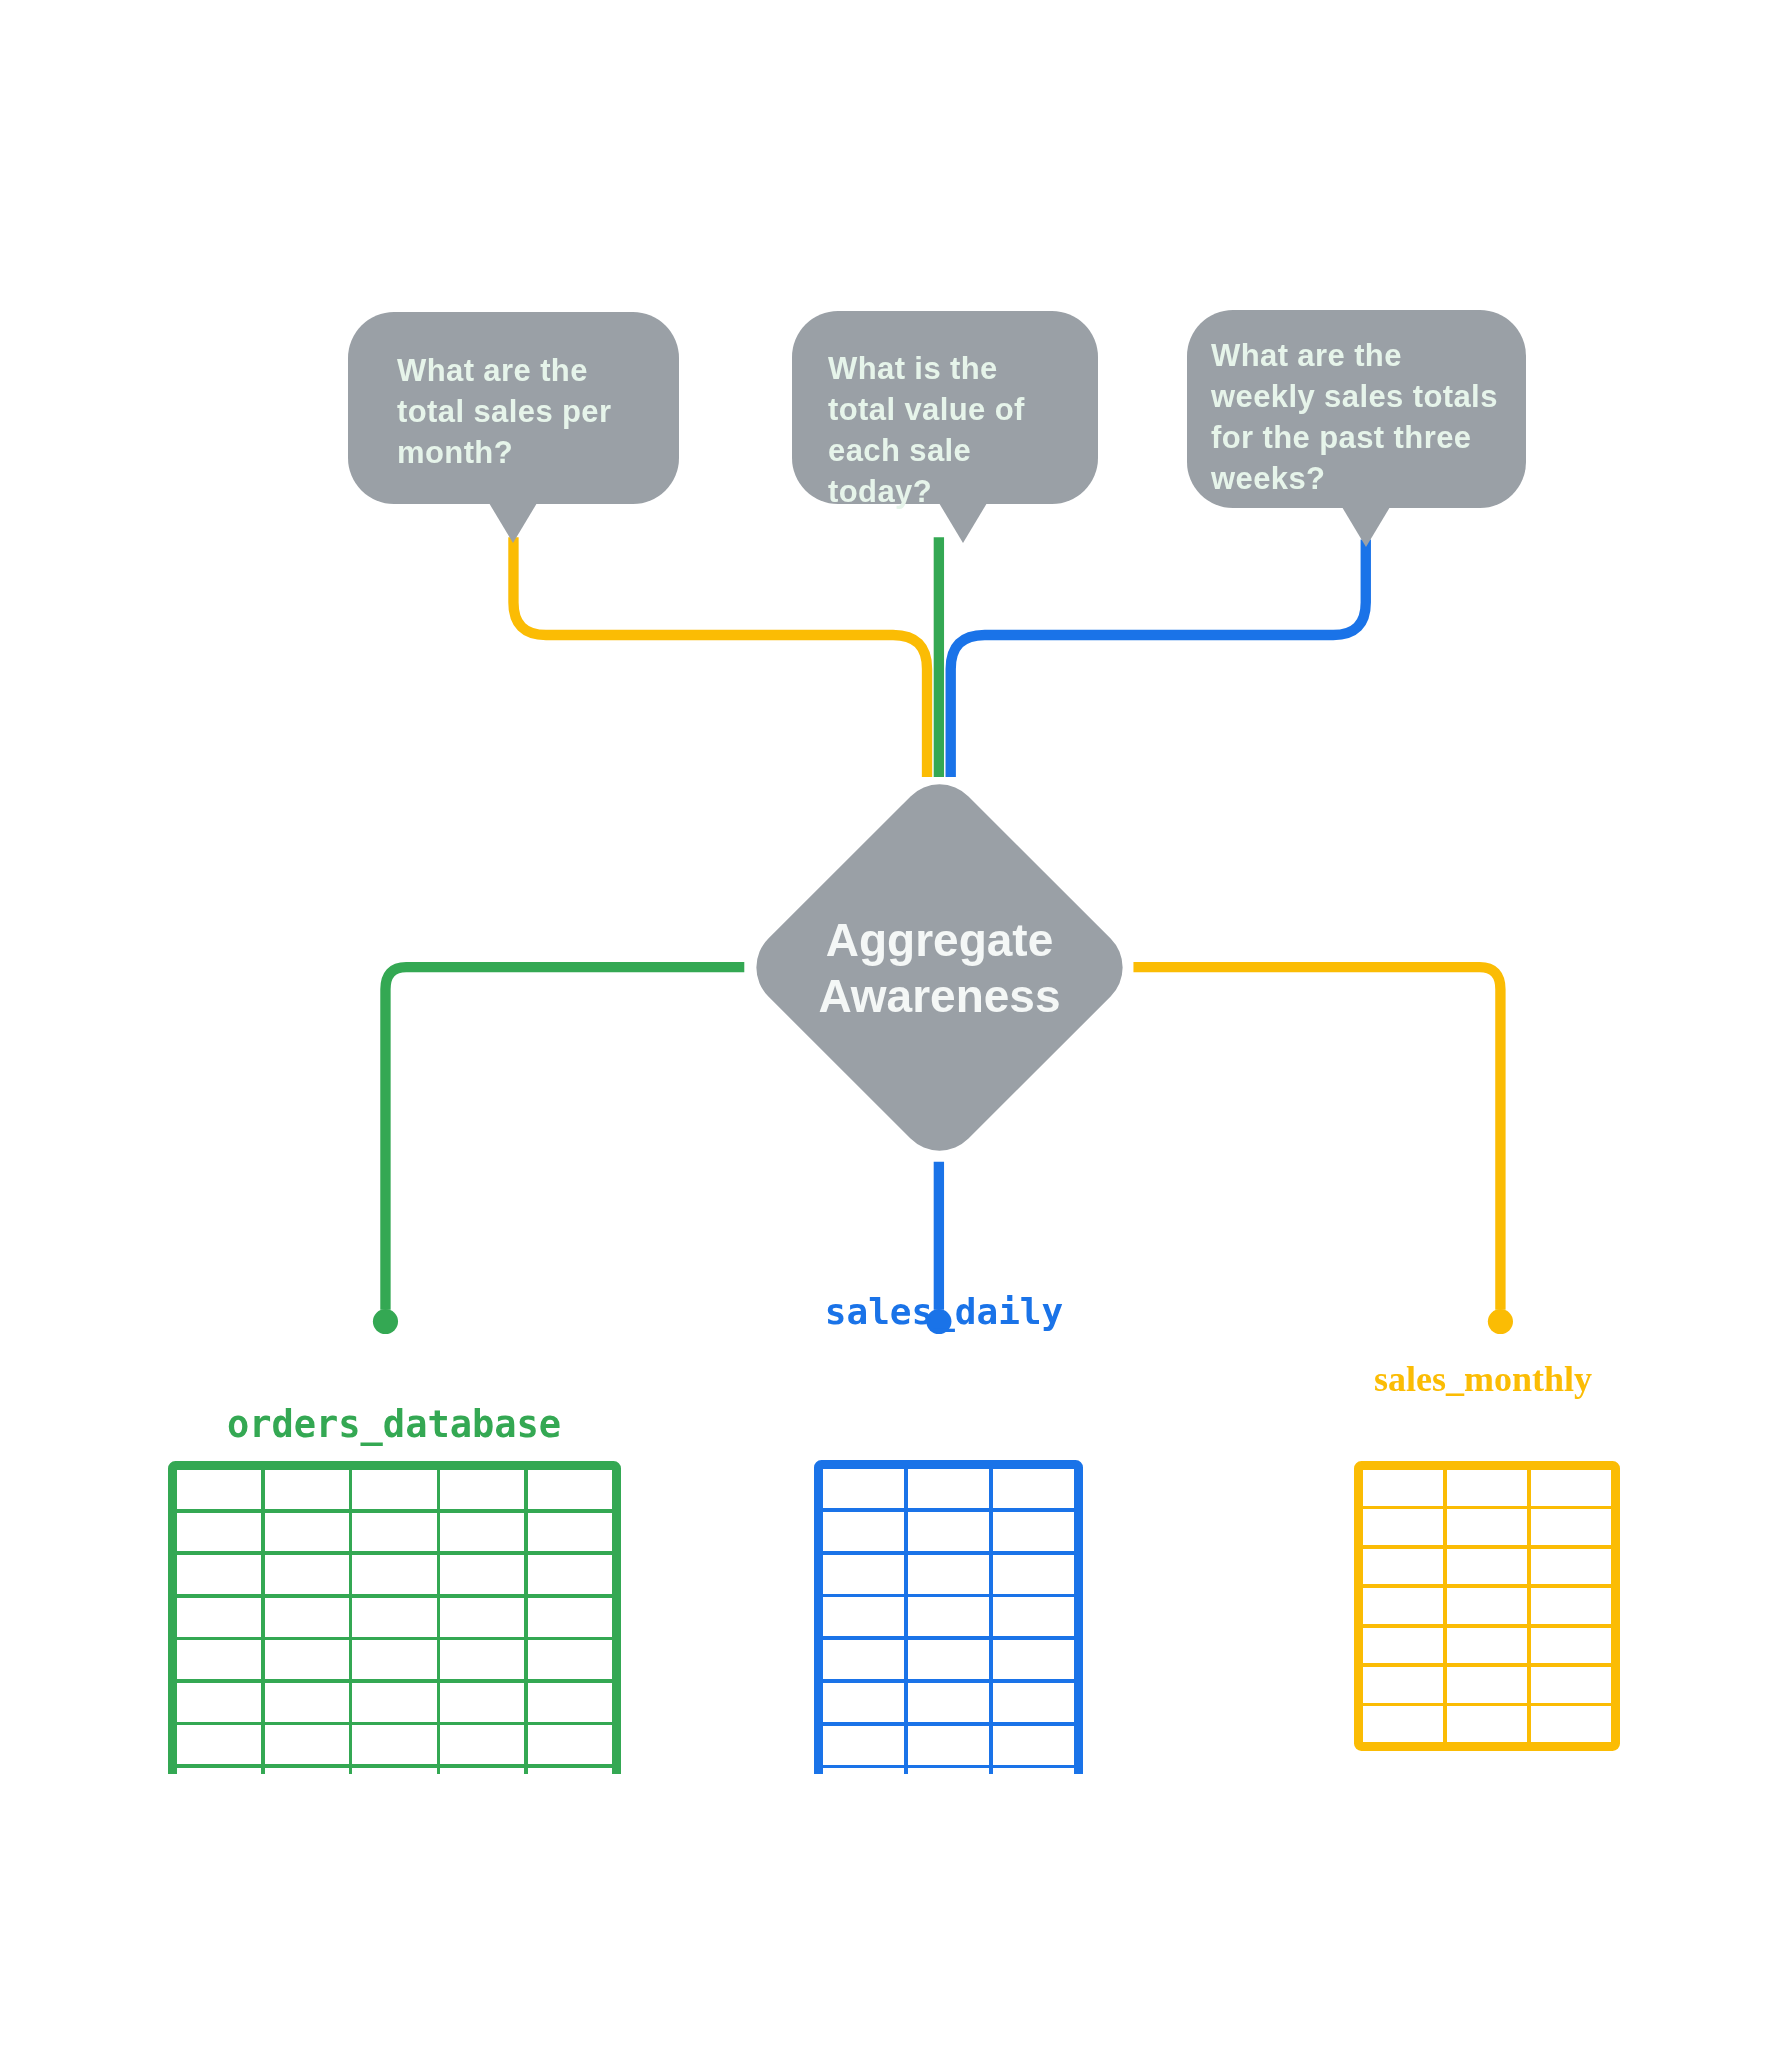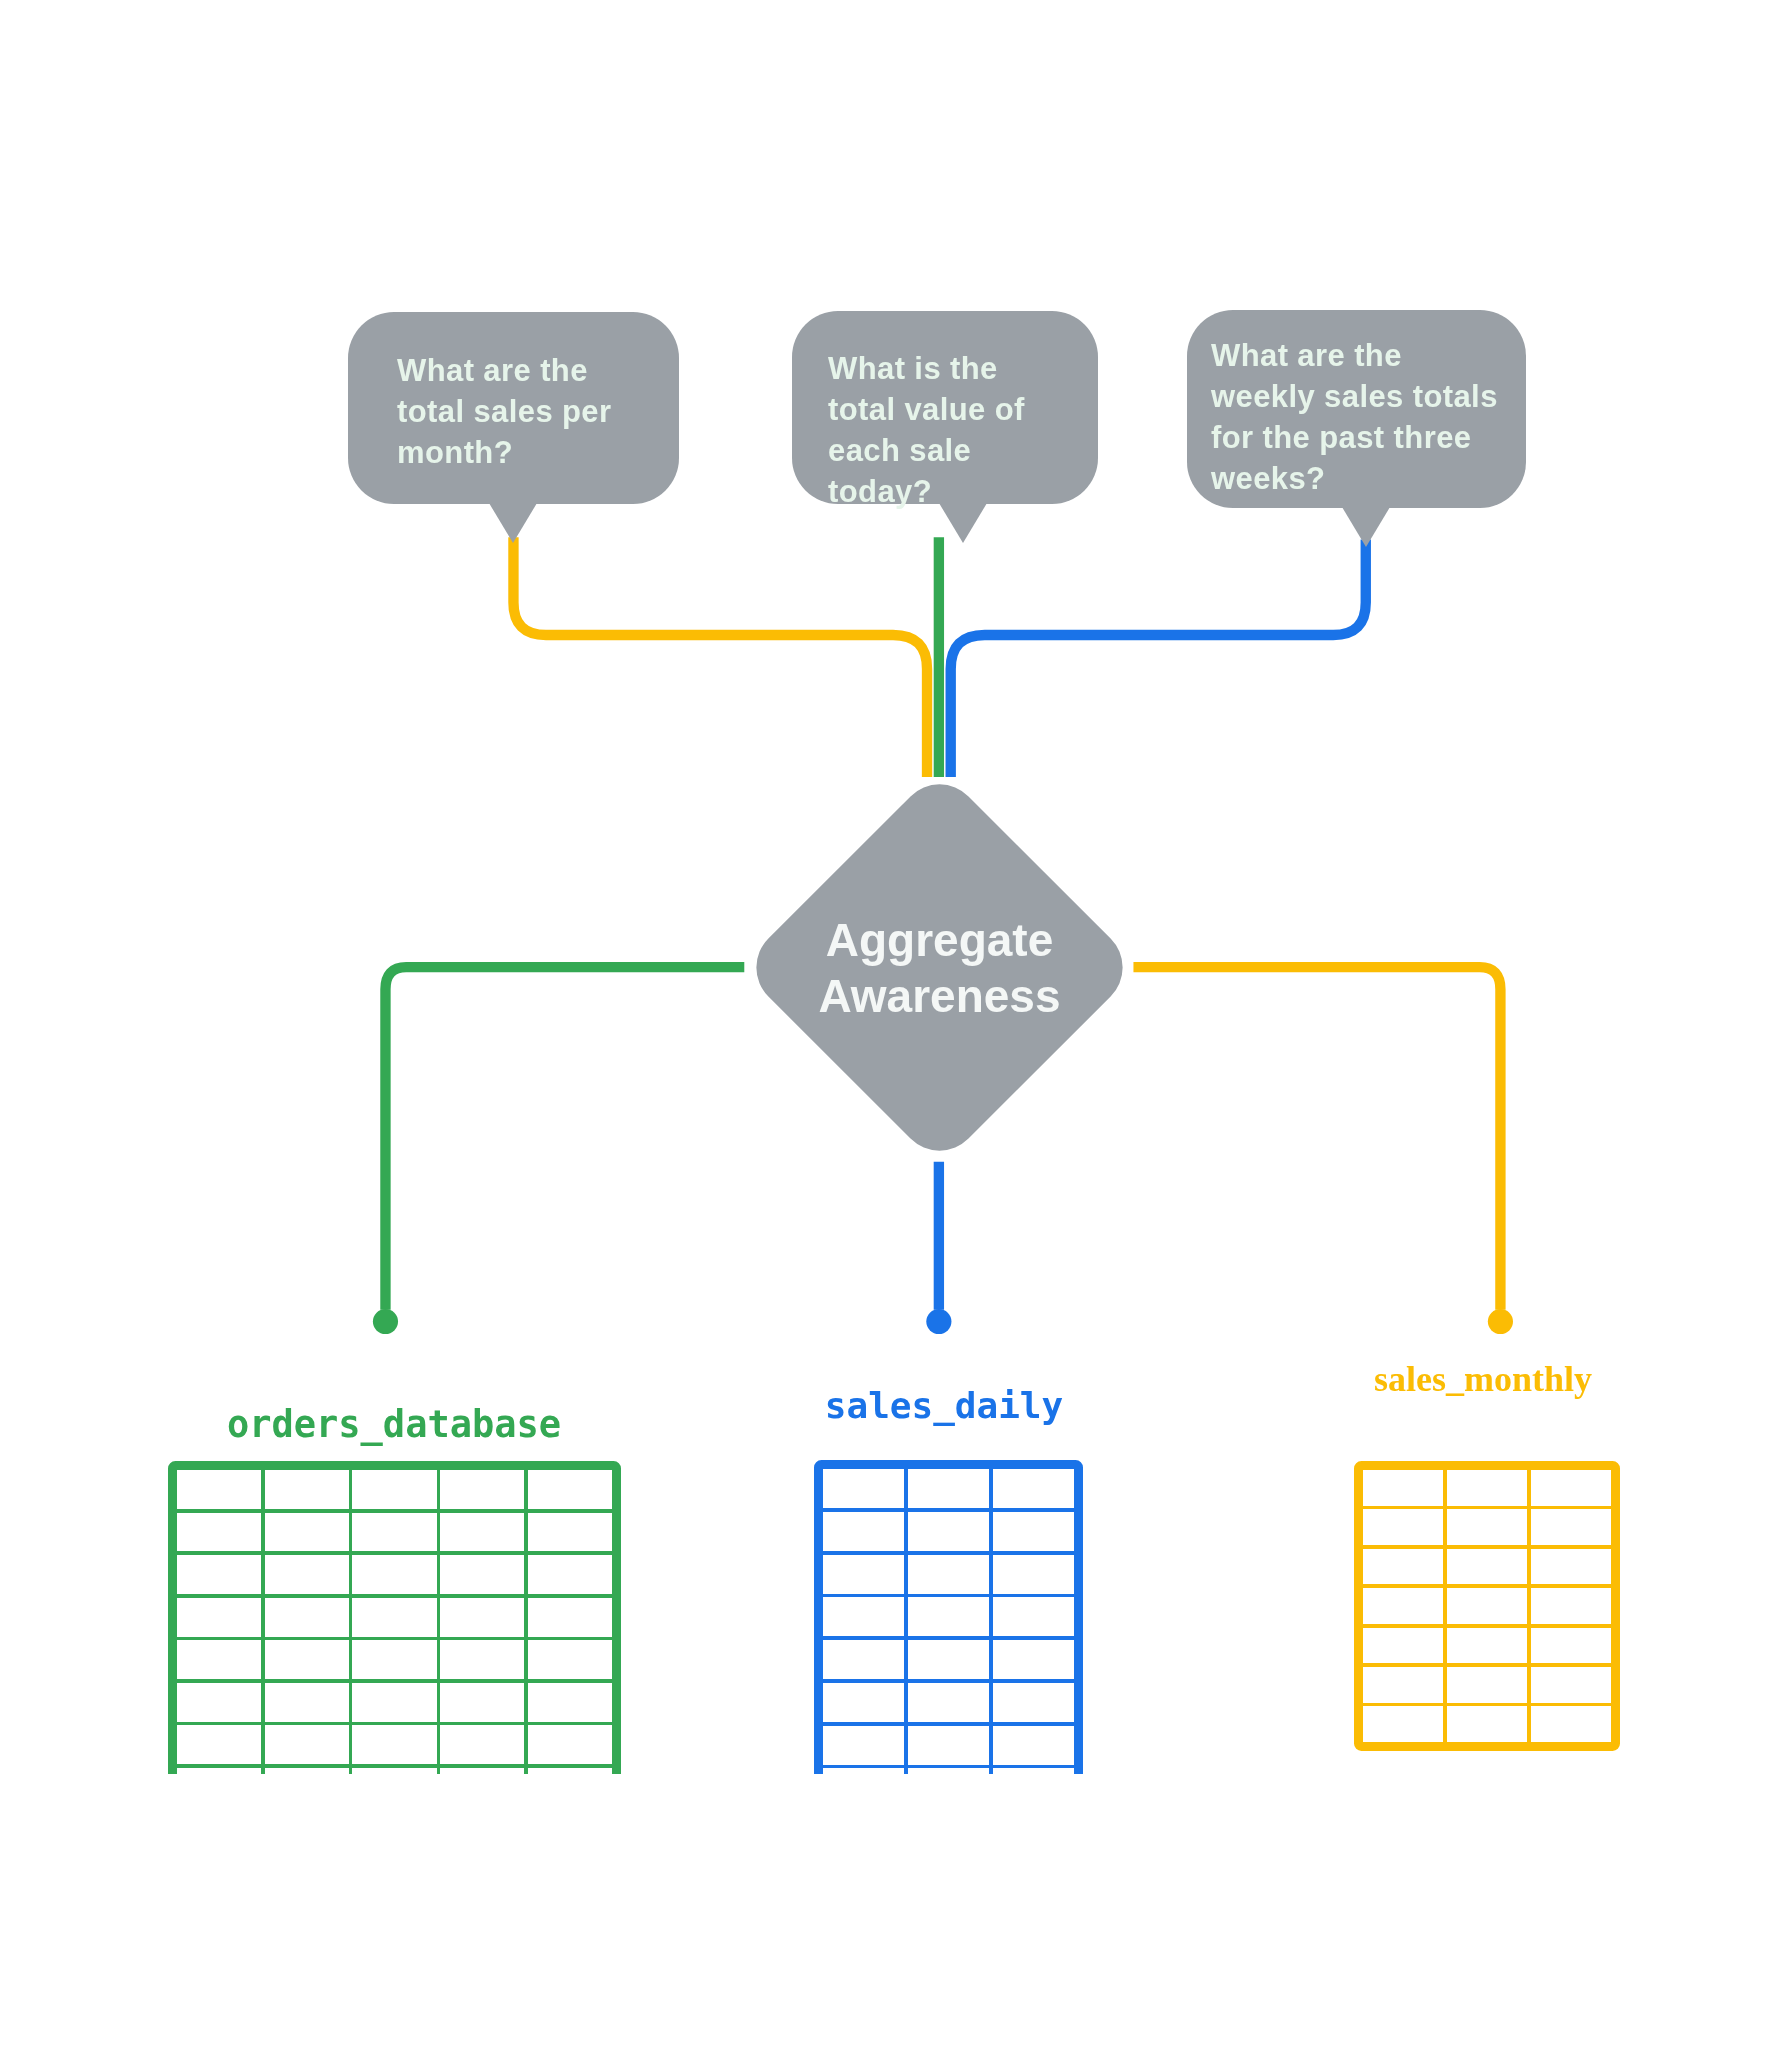--- a/index.html
+++ b/index.html
@@ -29,21 +29,21 @@
            background:var(--gray);border-radius:41px;transform:rotate(45deg);}
   .diamond-inner{position:absolute;inset:0;transform:rotate(-45deg);
                  display:flex;align-items:center;justify-content:center;}
   .diamond-text{color:var(--diamond-text);font-weight:bold;font-size:46px;line-height:56px;
                 text-align:center;white-space:pre-line;}
 
   .table-label{position:absolute;width:444px;text-align:center;
                font-family:"DejaVu Sans Mono","Liberation Mono",monospace;font-weight:bold;}
   .table-label span{display:block;}
   .label-0{left:172px;top:1403px;font-size:37px;line-height:43px;}
-  .label-1{left:722px;top:1384px;font-size:36px;line-height:43px;}
+  .label-1{left:722px;top:1290px;font-size:36px;line-height:43px;}
   .label-2{left:1261px;top:1358px;font-size:36px;line-height:43px;}
 
   .grid-table{position:absolute;display:grid;gap:3.7px;border:9px solid;border-radius:7.4px;
               box-sizing:border-box;}
   .grid-table .cell{background:var(--background);}
   .table-0{left:168px;top:1461px;width:453px;height:440px;}
   .table-1{left:814px;top:1460px;width:269px;height:442px;}
   .table-2{left:1354px;top:1461px;width:266px;height:290px;}
 </style>
 </head>

